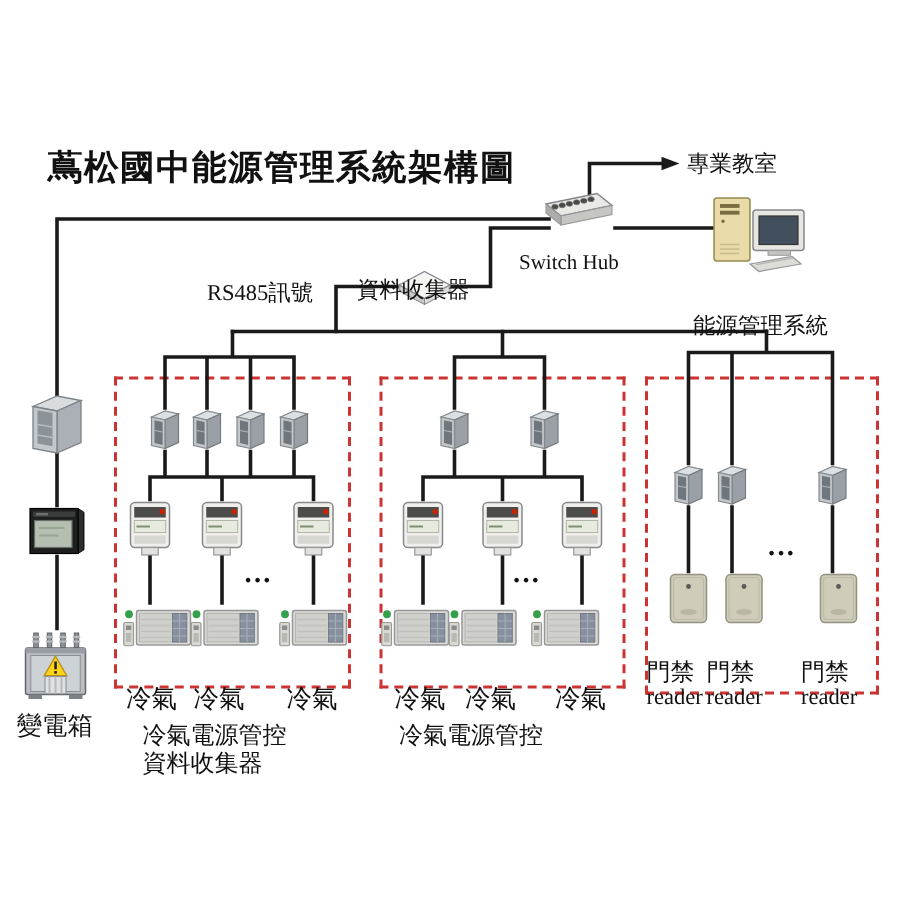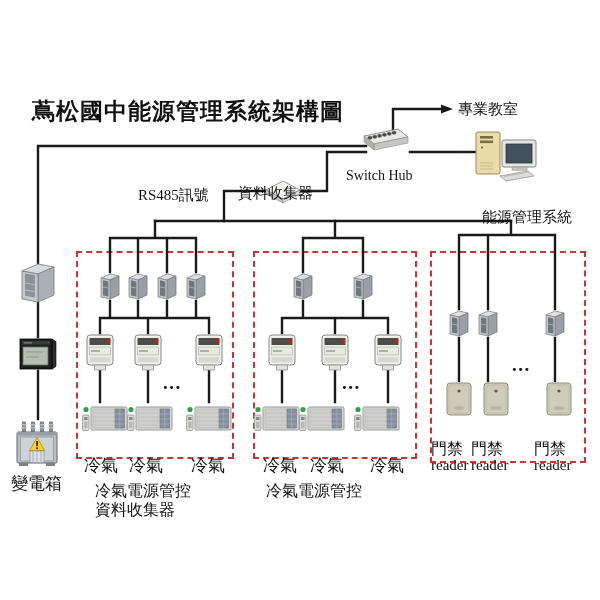--- a/index.html
+++ b/index.html
@@ -206,21 +206,21 @@
       <use href="#reader" x="445" y="382" width="28" height="34"></use>
       <use href="#reader" x="482" y="382" width="28" height="34"></use>
       <use href="#reader" x="545" y="382" width="28" height="34"></use>
     </g>
   </svg>
 
   <div class="lbl title" style="left:32px;top:96px;width:330px;">蔦松國中能源管理系統架構圖</div>
   <div class="lbl f15" style="left:458px;top:100px;">專業教室</div>
   <div class="lbl f14 c" style="left:346px;top:146px;width:80px;">Switch Hub</div>
   <div class="lbl f15 c" style="left:238px;top:162px;width:90px;">資料收集器</div>
-  <div class="lbl f15 c" style="left:482px;top:186px;width:110px;">能源管理系統</div>
+  <div class="lbl f15 c" style="left:462px;top:186px;width:110px;">能源管理系統</div>
   <div class="lbl f15" style="left:138px;top:186px;">RS485訊號</div>
   <div class="lbl f17 c" style="left:11px;top:450px;width:52px;">變電箱</div>
 
   <div class="lbl f17 c" style="left:84px;top:432px;width:40px;">冷氣</div>
   <div class="lbl f17 c" style="left:129px;top:432px;width:40px;">冷氣</div>
   <div class="lbl f17 c" style="left:191px;top:432px;width:40px;">冷氣</div>
   <div class="lbl dots" style="left:163px;top:372px;">...</div>
   <div class="lbl cap c" style="left:95px;top:459px;width:120px;">
     <div>冷氣電源管控</div>
     <div>資料收集器</div>

